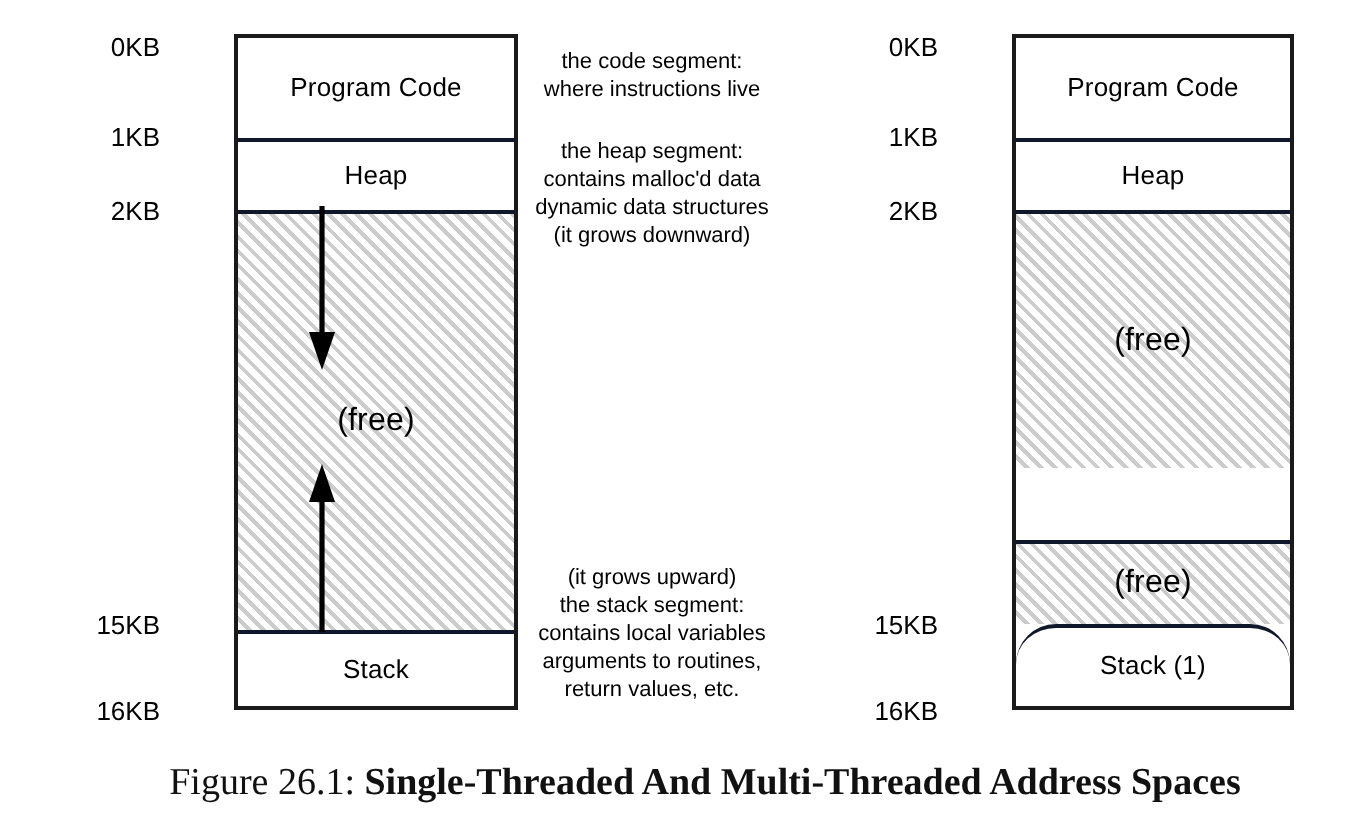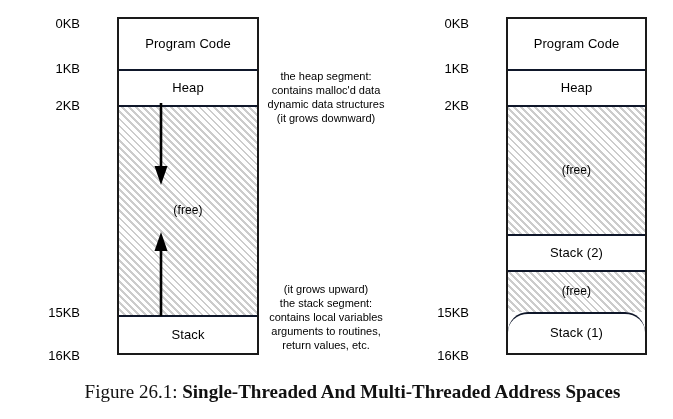--- a/index.html
+++ b/index.html
@@ -59,21 +59,21 @@
 
   .segment-label {
     font-size: 13px;
     line-height: 1.1;
     letter-spacing: 0.1px;
     color: #000000;
     white-space: nowrap;
     position: relative;
     z-index: 3;
   }
-  .segment-label.free-label { font-size: 12px; }
+  .segment-label.free-label { font-size: 16px; }
 
   
   .tick {
     position: absolute;
     font-size: 13px;
     line-height: 1;
     color: #000000;
     white-space: nowrap;
     text-align: right;
   }
@@ -151,20 +151,22 @@
   <svg class="growth-arrow" id="heap-growth-arrow" viewBox="0 0 26 82">
     <line x1="13" y1="0" x2="13" y2="70" stroke="#000000" stroke-width="2.6"></line>
     <polygon points="13,82 6.5,63 19.5,63" fill="#000000"></polygon>
   </svg>
 
   <svg class="growth-arrow" id="stack-growth-arrow" viewBox="0 0 26 84">
     <line x1="13" y1="84" x2="13" y2="14" stroke="#000000" stroke-width="2.6"></line>
     <polygon points="13,0 6.5,19 19.5,19" fill="#000000"></polygon>
   </svg>
 
+  <div class="annotation" id="annotation-code">the code segment:
+where instructions live</div>
   <div class="annotation" id="annotation-heap">the heap segment:
 contains malloc'd data
 dynamic data structures
 (it grows downward)</div>
   <div class="annotation" id="annotation-stack">(it grows upward)
 the stack segment:
 contains local variables
 arguments to routines,
 return values, etc.</div>
 
@@ -181,23 +183,20 @@
     </div>
 
     <div class="segment plain rule-top" style="top:50px; height:36px;">
       <span class="segment-label">Heap</span>
     </div>
 
     <div class="segment hatched rule-top" style="top:86px; height:129px;">
       <span class="segment-label free-label">(free)</span>
     </div>
 
-    <div class="segment plain rule-top" style="top:215px; height:36px;">
-      <span class="segment-label">Stack (2)</span>
-    </div>
 
     <div class="segment hatched rule-top" style="top:251px; height:42px;">
       <span class="segment-label free-label">(free)</span>
     </div>
 
     <div class="segment plain rule-top" style="top:293px; height:41px;border-radius:20px;">
       <span class="segment-label">Stack (1)</span>
     </div>
   </div>
 

